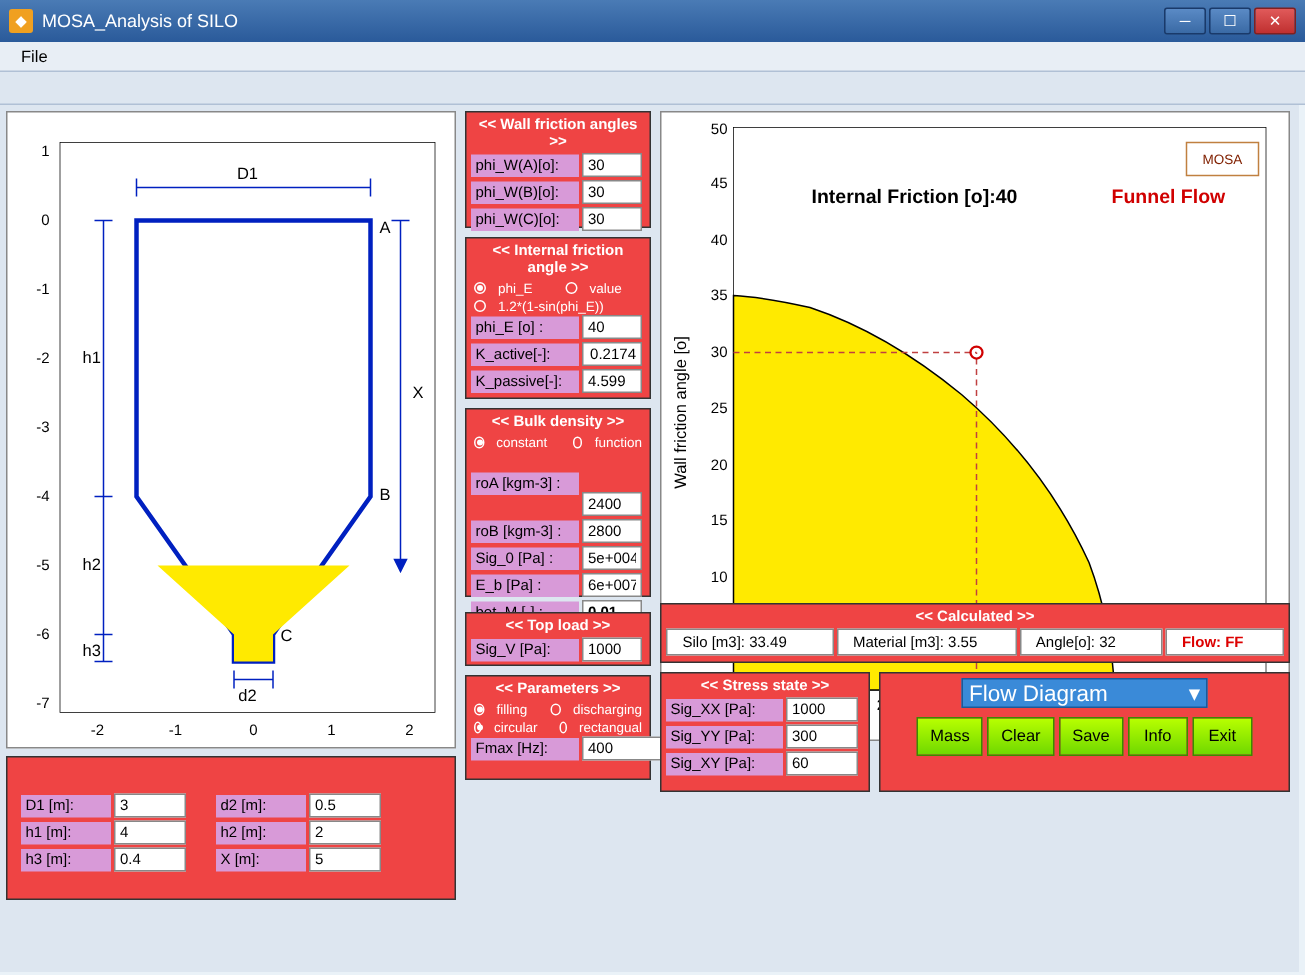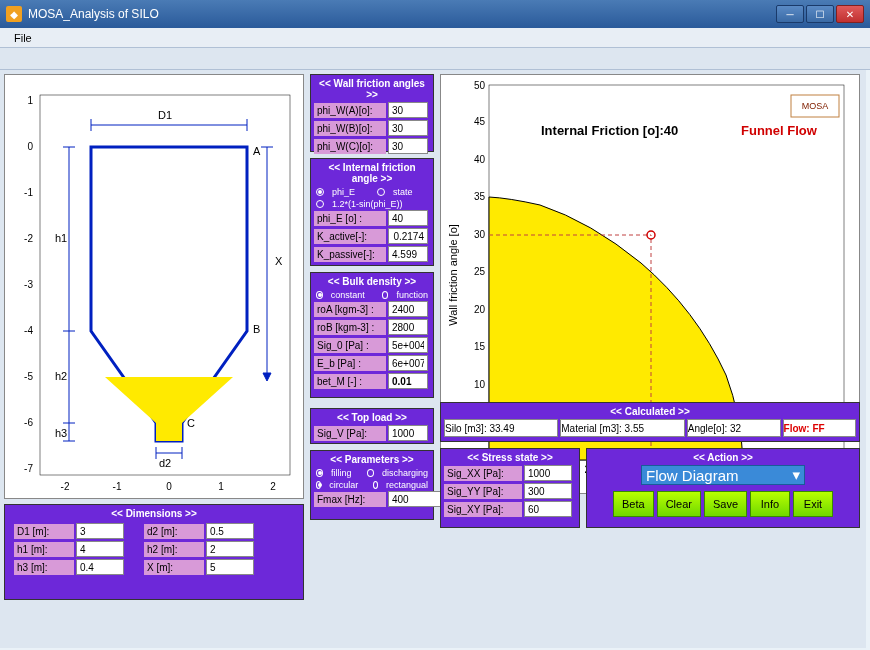--- a/index.html
+++ b/index.html
@@ -12,37 +12,37 @@
 .winbtn { width:28px; height:18px; background:linear-gradient(#5a8ac5,#3a6aa5); border:1px solid #1a3a6a; border-radius:2px; display:flex; align-items:center; justify-content:center; color:#fff; font-size:10px; cursor:pointer; }
 .winbtn.close { background:linear-gradient(#e05a5a,#c03030); border-color:#802020; }
 
 .menubar { height:20px; background:#e8eef5; border-bottom:1px solid #b0c0d5; padding:2px 6px; font-size:11px; display:flex; align-items:center; }
 .menuitem { padding:2px 8px; cursor:pointer; }
 
 .toolbar { height:22px; background:#dde6f0; border-bottom:1px solid #b0c0d5; }
 
 .workspace { position:relative; width:866px; height:578px; background:#dde6f0; padding:2px; }
 
-.panel { position:absolute; background:#6d28d9; border:1px solid #333; padding:3px; }
+.panel { position:absolute; background:#ef4444; border:1px solid #333; padding:3px; }
 .panel-title { color:#fff; font-size:10px; font-weight:bold; text-align:center; margin-bottom:2px; }
 
 .row { display:flex; align-items:center; margin-bottom:2px; gap:2px; }
 .lbl { background:#d89ad8; color:#000; font-size:10px; padding:2px 3px; min-width:60px; text-align:left; }
 .val { background:#fff; border:1px solid #888; font-size:10px; padding:1px 3px; width:48px; height:16px; }
 
 .radio-row { display:flex; gap:6px; font-size:9px; color:#fff; align-items:center; padding:1px 2px; }
 .radio-dot { width:8px; height:8px; border-radius:50%; border:1px solid #fff; display:inline-block; margin-right:2px; position:relative; }
 .radio-dot.on::after { content:''; position:absolute; left:1px; top:1px; width:4px; height:4px; background:#fff; border-radius:50%; }
 
 .diagram-box { position:absolute; left:4px; top:4px; width:300px; height:425px; background:#fff; border:1px solid #888; }
 .plot-box { position:absolute; left:440px; top:4px; width:420px; height:420px; background:#fff; border:1px solid #888; }
 
 .btn { background:linear-gradient(#b8ff00,#70d800); border:1px solid #3a8a00; font-size:11px; padding:4px 8px; cursor:pointer; min-width:40px; height:26px; }
 
-.calc-field { background:#fff; border:1px solid #888; font-size:10px; padding:2px 0; height:18px; display:flex; align-items:center; }
+.calc-field { background:#fff; border:1px solid #888; font-size:10px; padding:2px 10px; height:18px; display:flex; align-items:center; }
 .calc-field.red { color:#d00; font-weight:bold; }
 
 .combo { background:#3a8ad8; color:#fff; border:1px solid #1a5a9a; font-size:15px; padding:2px 4px; width:164px; height:20px; display:flex; align-items:center; justify-content:space-between; cursor:pointer; }
 
 svg text { font-family: Arial, sans-serif; }
 </style>
 </head>
 <body>
 
 <div class="titlebar">
@@ -116,22 +116,21 @@
         <text x="160" y="392" text-anchor="middle">d2</text>
         <text x="270" y="190">X</text>
         <text x="248" y="80">A</text>
         <text x="248" y="258">B</text>
         <text x="182" y="352">C</text>
       </g>
     </svg>
   </div>
 
   <div class="panel" style="left:4px; top:434px; width:300px; height:96px;">
-    <div class="panel-title">&lt;&lt; Dimensions &gt;&gt;</div>
-    <div style="display:flex; gap:20px; padding:2px 6px;">
+    <div style="display:flex; gap:20px; padding:2px 6px;margin-top:19px;">
       <div>
         <div class="row">
             <span class="lbl">D1 [m]:</span>
             <input class="val" value="3" style="">
           </div>
         <div class="row">
             <span class="lbl">h1 [m]:</span>
             <input class="val" value="4" style="">
           </div>
         <div class="row">
@@ -172,21 +171,21 @@
       </div>
   </div>
 
   <div class="panel" style="left:310px; top:88px; width:124px; height:108px;">
     <div class="panel-title">&lt;&lt; Internal friction angle &gt;&gt;</div>
     <div class="radio-row">
         <span class="radio-dot on"></span>
         <span>phi_E</span>
         <span style="width:10px"></span>
         <span class="radio-dot"></span>
-        <span>state</span>
+        <span>value</span>
       </div>
     <div class="radio-row">
         <span class="radio-dot"></span>
         <span>1.2*(1-sin(phi_E))</span>
       </div>
     <div class="row">
         <span class="lbl" style="min-width:72px">phi_E [o]  :</span>
         <input class="val" style="width: 40px;" value="40">
       </div>
     <div class="row">
@@ -203,21 +202,21 @@
     <div class="panel-title">&lt;&lt; Bulk density &gt;&gt;</div>
     <div class="radio-row">
         <span class="radio-dot on"></span>
         <span>constant</span>
         <span style="width:6px"></span>
         <span class="radio-dot"></span>
         <span>function</span>
       </div>
     <div class="row">
         <span class="lbl" style="min-width:72px">roA [kgm-3] :</span>
-        <input class="val" style="width: 40px;" value="2400">
+        <input class="val" style="width: 40px; margin-top: 27px;" value="2400">
       </div>
     <div class="row">
         <span class="lbl" style="min-width:72px">roB [kgm-3] :</span>
         <input class="val" style="width: 40px;" value="2800">
       </div>
     <div class="row">
         <span class="lbl" style="min-width:72px">Sig_0 [Pa]  :</span>
         <input class="val" style="width: 40px;" value="5e+004">
       </div>
     <div class="row">
@@ -327,29 +326,28 @@
         <span class="lbl" style="min-width:78px">Sig_YY [Pa]:</span>
         <input class="val" style="width: 48px;" value="300">
       </div>
     <div class="row">
         <span class="lbl" style="min-width:78px">Sig_XY [Pa]:</span>
         <input class="val" style="width: 48px;" value="60">
       </div>
   </div>
 
   <div class="panel" style="left:586px; top:378px; width:274px; height:80px;">
-    <div class="panel-title">&lt;&lt; Action &gt;&gt;</div>
     <div style="display:flex; justify-content:center; margin-bottom:6px;">
       <div class="combo">
         <span>Flow Diagram</span>
         <span>▾</span>
       </div>
     </div>
     <div style="display:flex; gap:3px; justify-content:center;">
-      <button class="btn">Beta</button>
+      <button class="btn">Mass</button>
       <button class="btn">Clear</button>
       <button class="btn">Save</button>
       <button class="btn">Info</button>
       <button class="btn">Exit</button>
     </div>
   </div>
 
 </div>
 
 </body></html>

